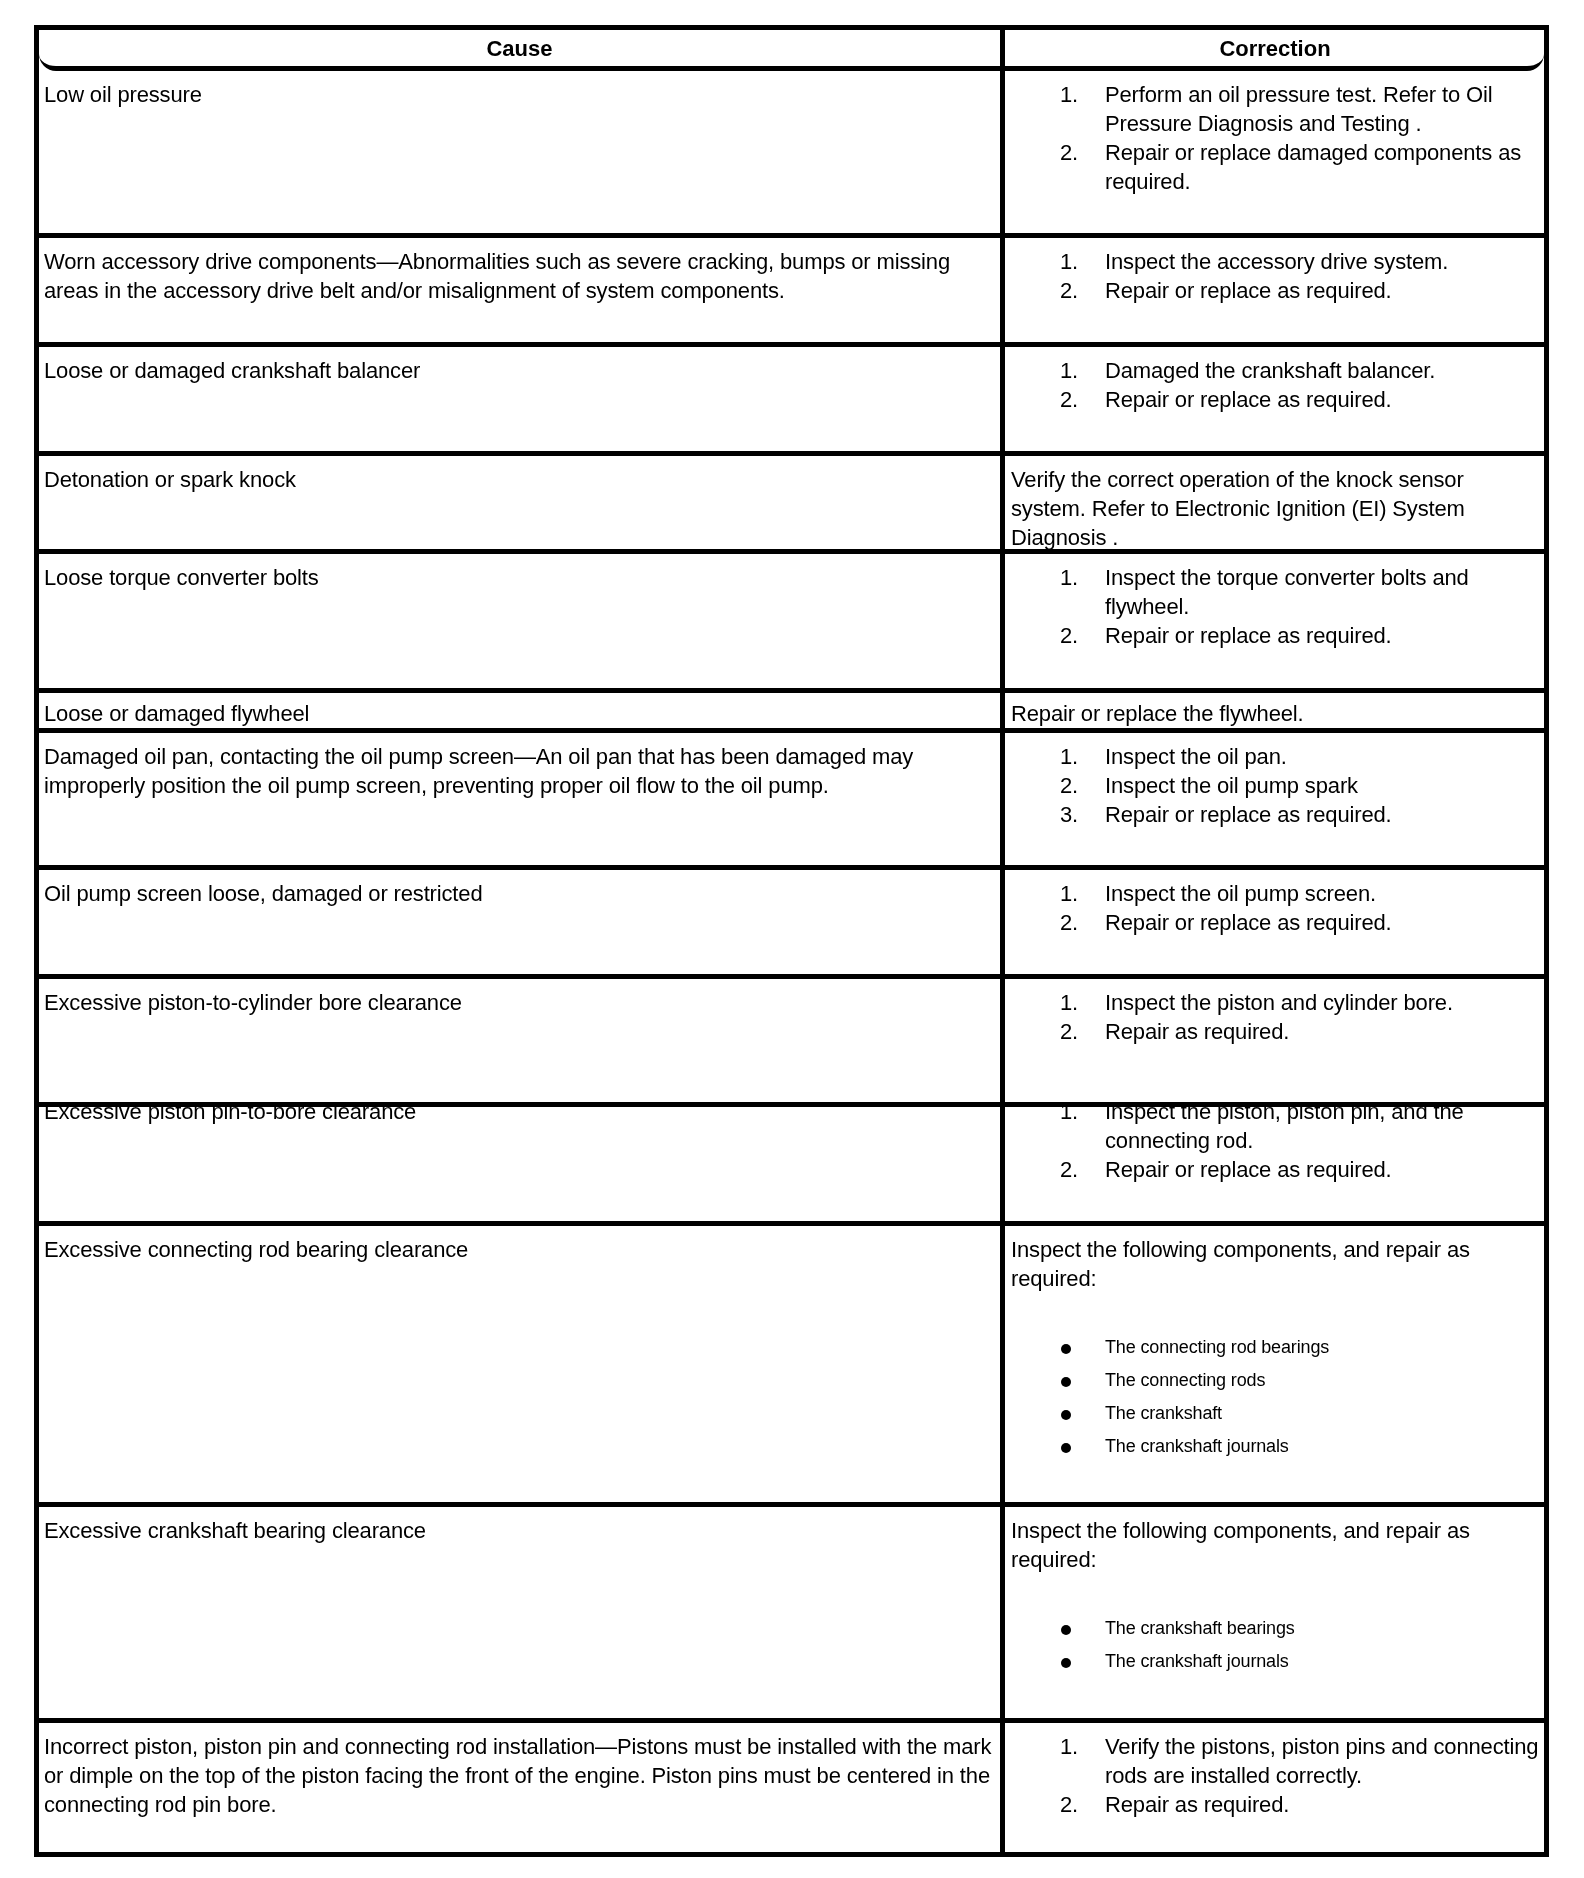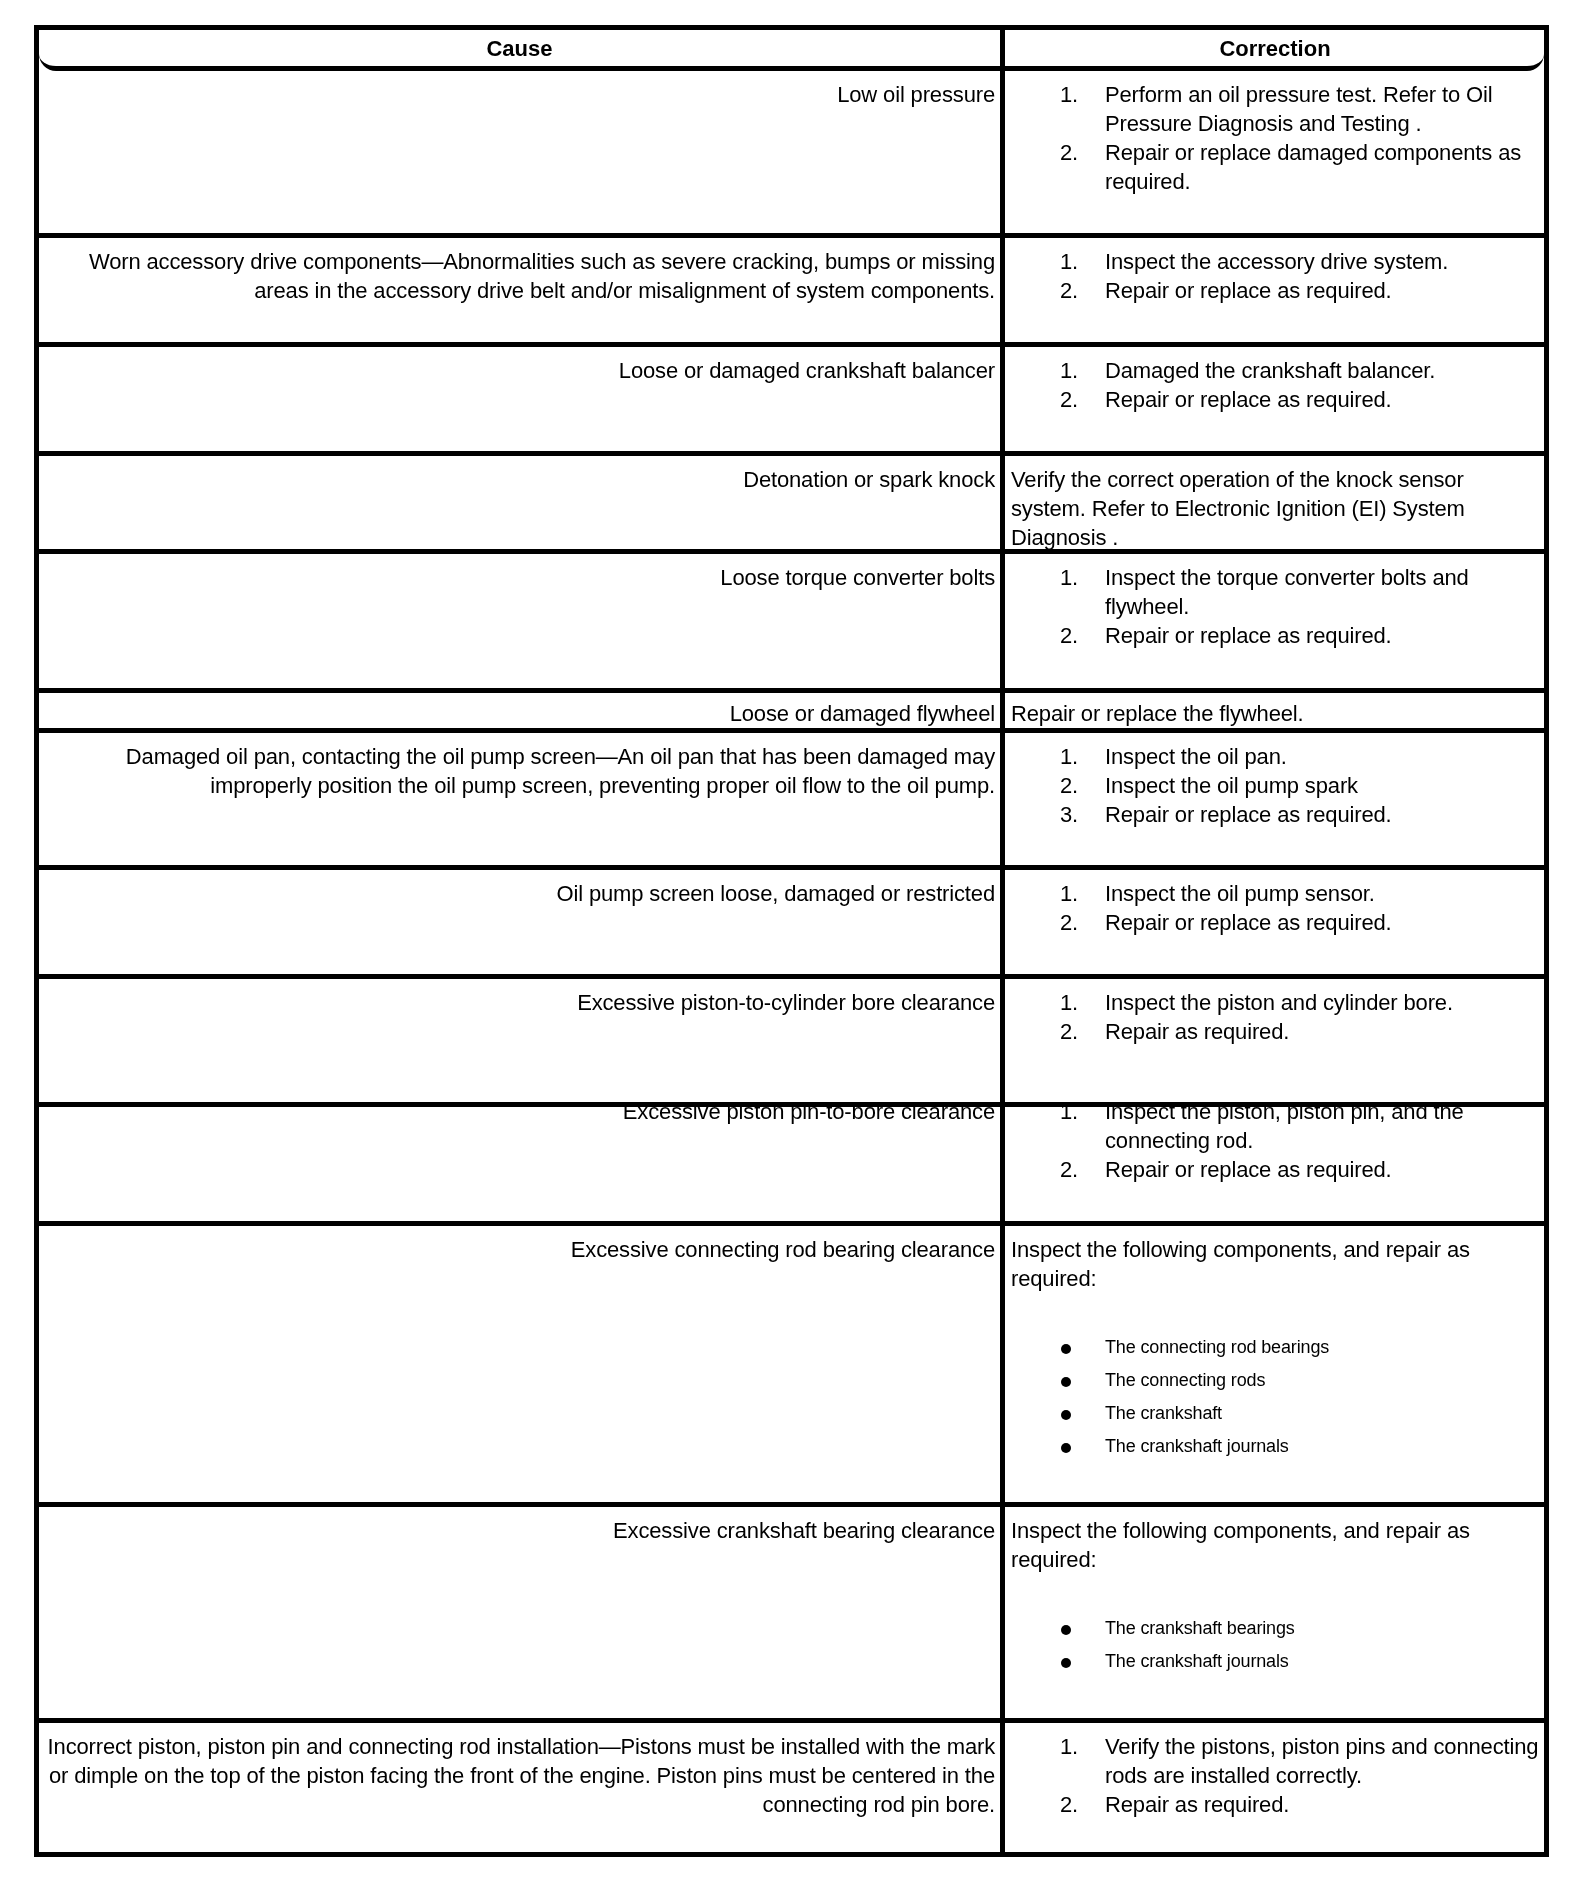--- a/index.html
+++ b/index.html
@@ -4,21 +4,21 @@
 <style>
   html, body { margin: 0; padding: 0; background: #ffffff; }
   body { width: 1584px; height: 1878px; position: relative; overflow: hidden;
          font-family: "Liberation Sans", sans-serif; color: #000; }
   .tbl { position: absolute; left: 34px; top: 25px; width: 1515px; height: 1832px;
          box-sizing: border-box; border: 5px solid #000; }
   .row { position: absolute; left: 0; width: 1505px; box-sizing: border-box;
          border-bottom: 5px solid #000; }
   .row.last { border-bottom: none; }
   .cell { position: absolute; top: 0; bottom: 0; box-sizing: border-box; }
-  .cause { left: 0; width: 966px; border-right: 5px solid #000; padding: 9px 5px 0 5px; text-align: right; }
+  .cause { left: 0; width: 966px; border-right: 5px solid #000; padding: 9px 5px 0 5px; }
   .corr { left: 966px; right: 0; padding: 9px 5px 0 6px; }
   .hdr .cell { font-weight: bold; text-align: center; padding-top: 6px; font-size: 22px; }
   .txt { font-size: 22px; line-height: 29px; letter-spacing: -0.15px; }
   ol.steps { list-style: none; margin: 0; padding: 0; }
   ol.steps li { position: relative; padding-left: 94px; font-size: 22px; line-height: 29px; letter-spacing: -0.15px; }
   ol.steps li .num { position: absolute; left: 49px; top: 0; }
   ul.bul { list-style: none; margin: 38px 0 0 0; padding: 0; }
   ul.bul li { position: relative; padding-left: 94px; font-size: 18px; line-height: 33px; letter-spacing: -0.15px; }
   ul.bul li .dot { position: absolute; left: 50px; top: 13px; width: 10px; height: 10px; border-radius: 50%; background: #000; }
 </style>
@@ -90,21 +90,21 @@
         <li><span class="num">2.</span><span>Inspect the oil pump spark</span></li>
         <li><span class="num">3.</span><span>Repair or replace as required.</span></li>
       </ol>
     </div>
   </div>
 
   <div class="row" style="top:840px;height:109px;">
     <div class="cell cause txt">Oil pump screen loose, damaged or restricted</div>
     <div class="cell corr">
       <ol class="steps">
-        <li><span class="num">1.</span><span>Inspect the oil pump sensor.</span></li>
+        <li><span class="num">1.</span><span>Inspect the oil pump screen.</span></li>
         <li><span class="num">2.</span><span>Repair or replace as required.</span></li>
       </ol>
     </div>
   </div>
 
   <div class="row" style="top:949px;height:128px;">
     <div class="cell cause txt">Excessive piston-to-cylinder bore clearance</div>
     <div class="cell corr">
       <ol class="steps">
         <li><span class="num">1.</span><span>Inspect the piston and cylinder bore.</span></li>

